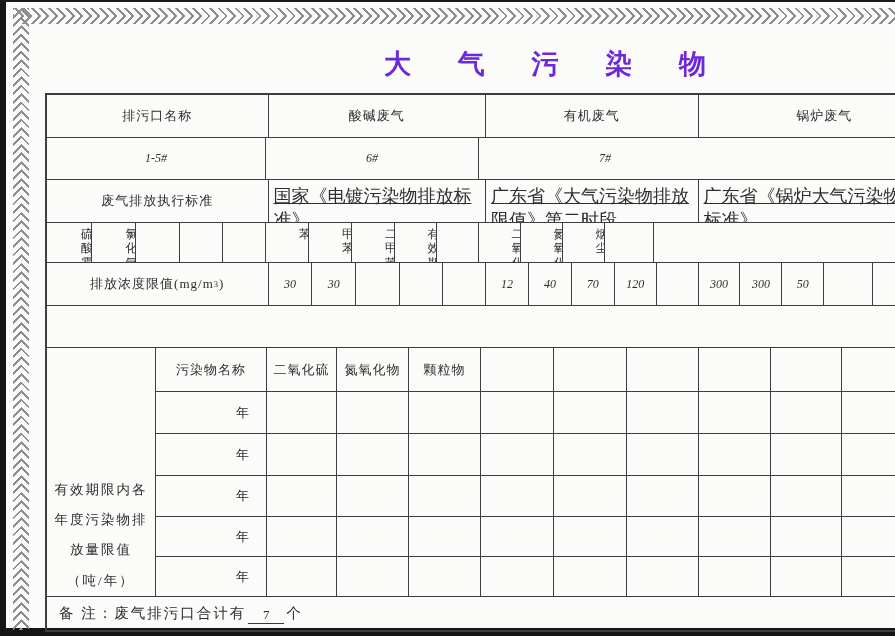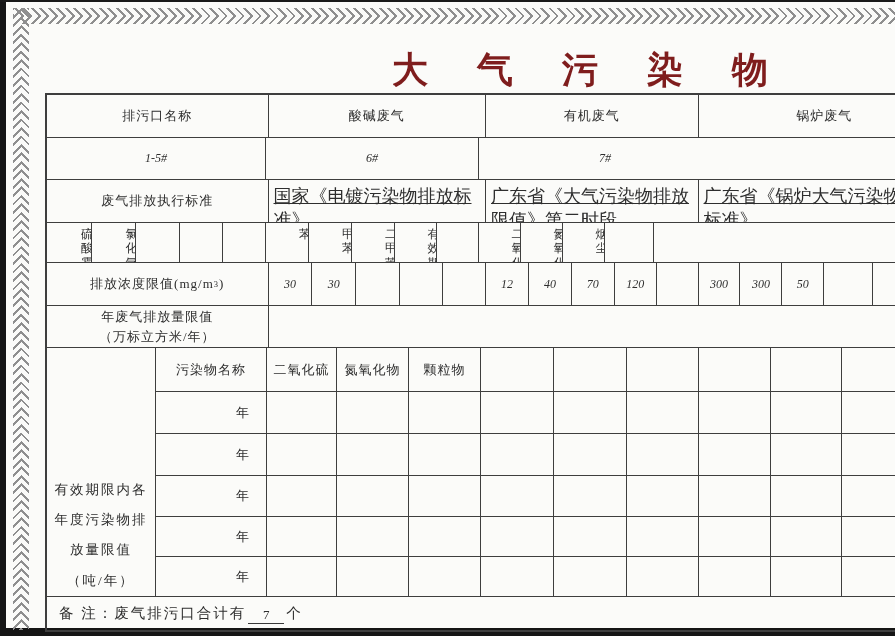--- a/index.html
+++ b/index.html
@@ -22,22 +22,22 @@
   }
   .chevron-v { position:absolute; left:13px; top:8px; width:16px; height:622px;
     background-image:
       repeating-linear-gradient(135deg, #8f8f8f 0 2px, rgba(0,0,0,0) 2px 6px),
       repeating-linear-gradient(45deg,  #8f8f8f 0 2px, rgba(0,0,0,0) 2px 6px);
     background-size:50% 100%,50% 100%;
     background-position:left,right;
     background-repeat:no-repeat,no-repeat;
   }
 
-  .doc-title { position:absolute; left:392px; top:46px; white-space:nowrap;
-    font-size:36px; letter-spacing:20px; color:#7f1d1d; font-weight:bold; }
+  .doc-title { position:absolute; left:384px; top:46px; white-space:nowrap;
+    font-size:27px; letter-spacing:20px; color:#6d28d9; font-weight:bold; }
 
   
   .tbl { position:absolute; left:45px; top:93px; width:905px;
     border:2px solid #3e3e3e; border-right:none; }
   .trow { display:flex; border-top:1px solid #3e3e3e; }
   .trow:first-child { border-top:none; }
   .cell { border-left:1px solid #3e3e3e; display:flex; align-items:center;
     justify-content:center; font-size:13px; text-align:center; overflow:hidden;
     letter-spacing:1px; }
   .cell:first-child { border-left:none; }
@@ -142,24 +142,20 @@
       <div class="cell c42 num">120</div>
       <div class="cell c42 num"></div>
       <div class="cell c42 num">300</div>
       <div class="cell c42 num">300</div>
       <div class="cell c42 num">50</div>
       <div class="cell c49 num"></div>
       <div class="cell c78 num"></div>
     </div>
 
     <div class="trow h42">
-      <div class="cell c221 two-line">
-        <span>年废气排放量限值</span>
-        <span>（万标立方米/年）</span>
-      </div>
       <div class="cell c684"></div>
     </div>
 
     <div class="lower">
       <div class="side-label">
         <span>有效期限内各</span>
         <span>年度污染物排</span>
         <span>放量限值</span>
         <span>（吨/年）</span>
       </div>

